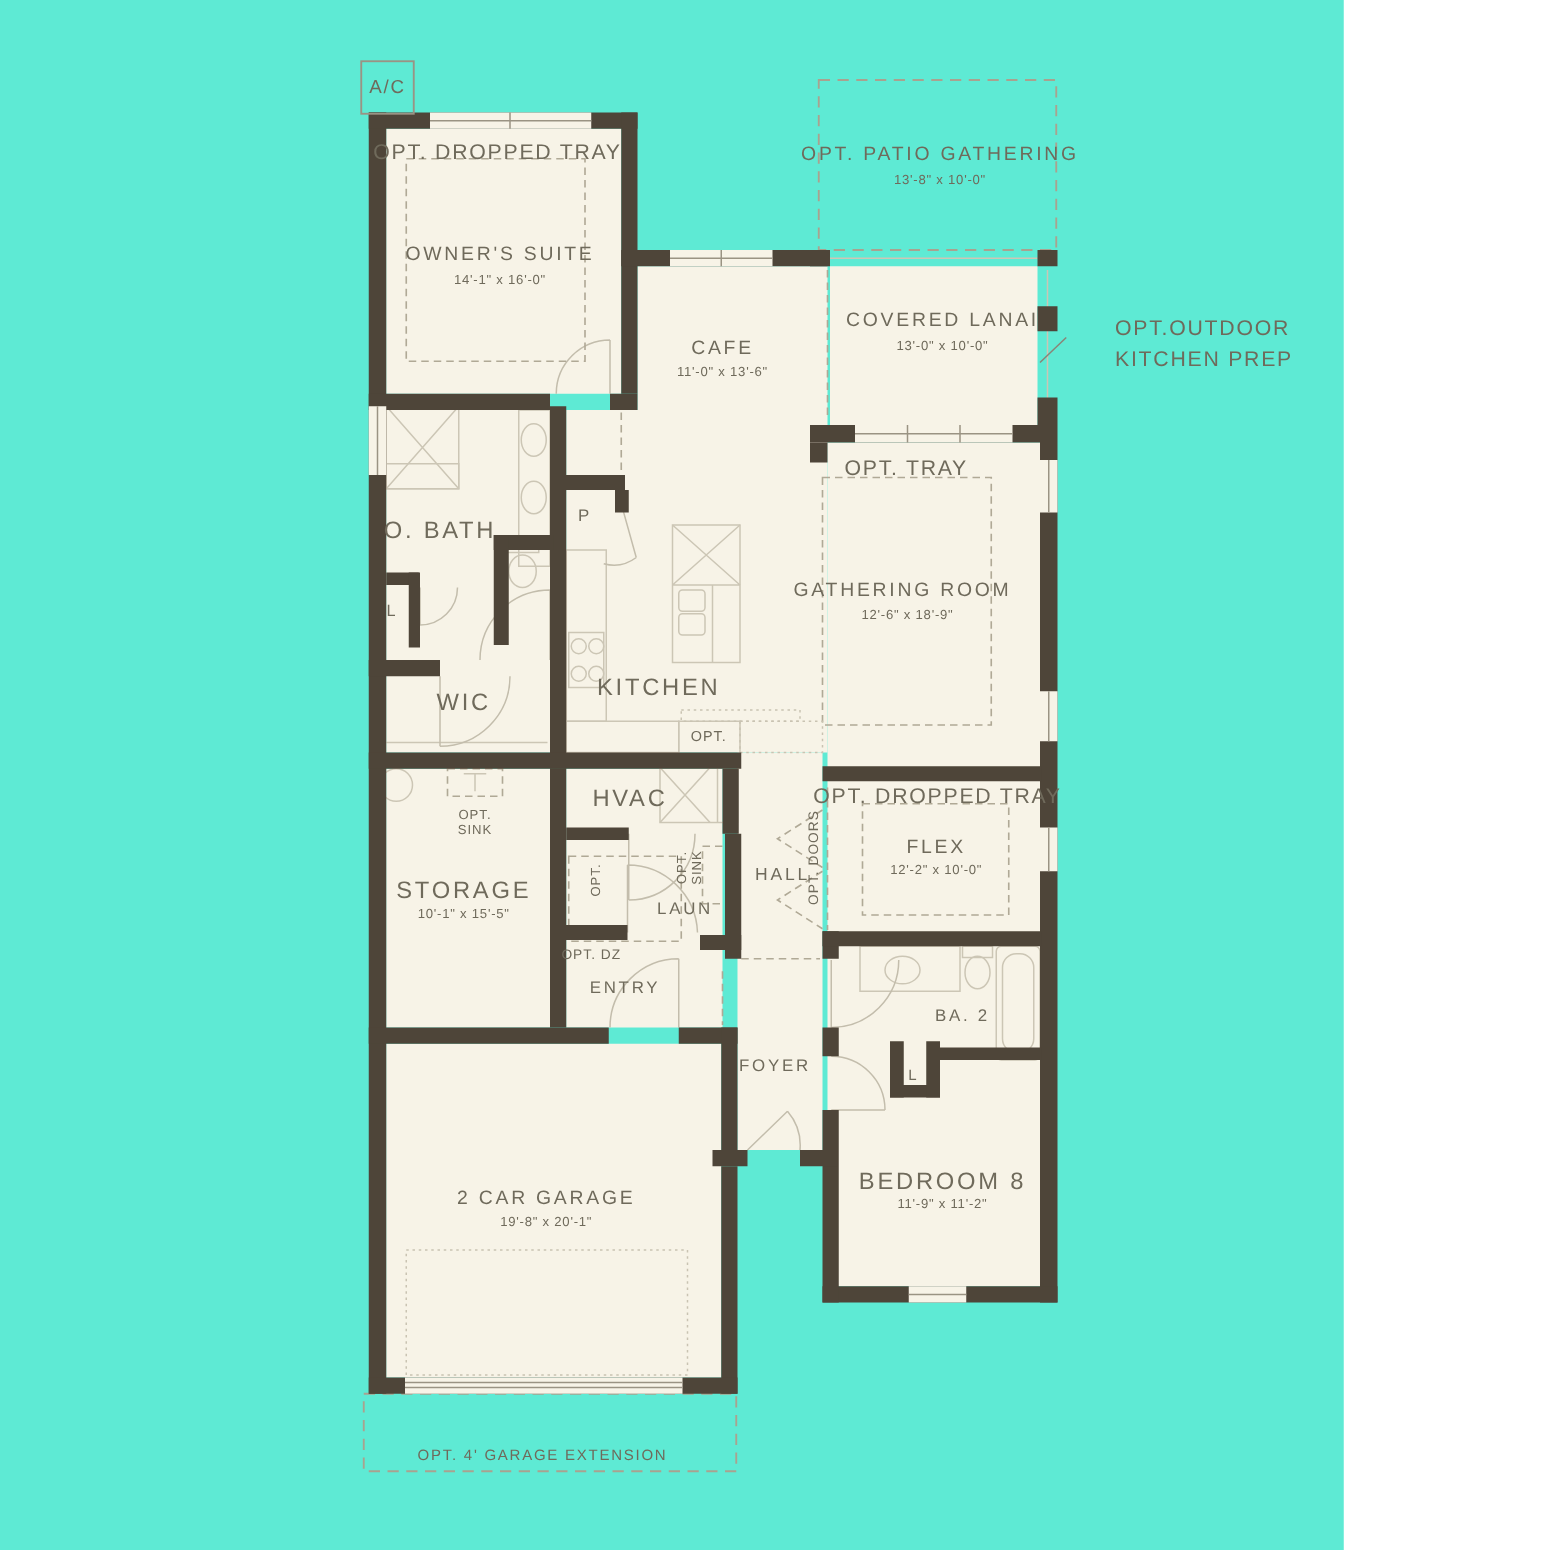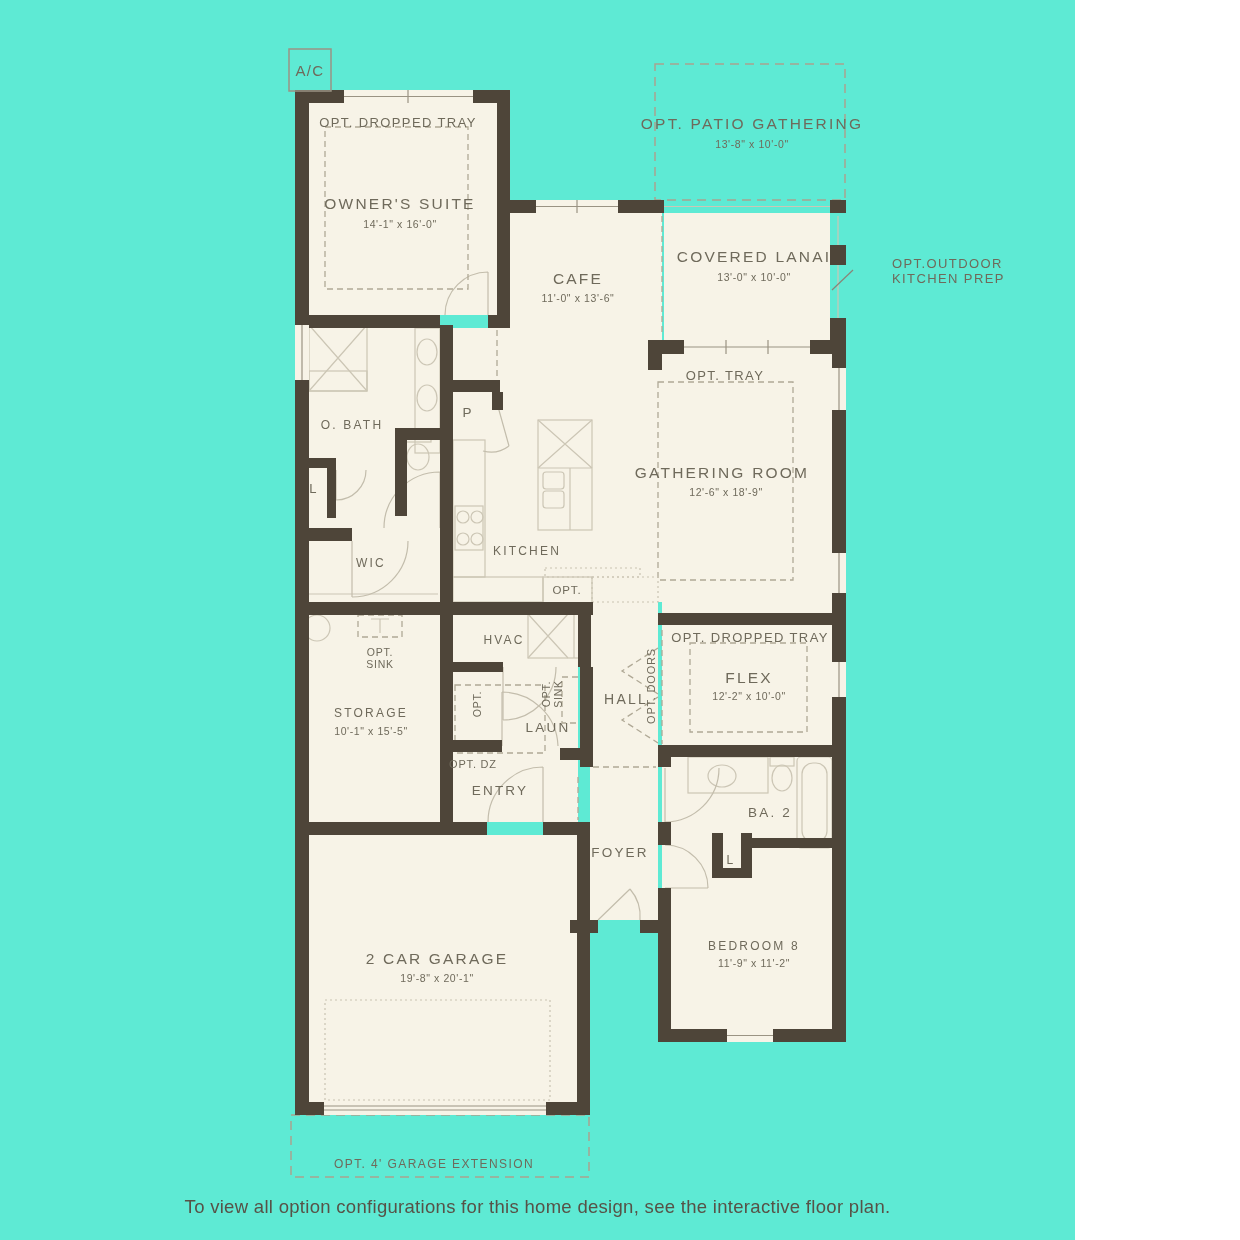--- a/index.html
+++ b/index.html
@@ -7,24 +7,24 @@
     position:relative;width:1075px;height:1240px;
     background:#5eead4;overflow:hidden;
     font-family:"Liberation Sans",sans-serif;
   }
   .plan-svg{position:absolute;left:0;top:0;}
   .lbl{
     position:absolute;transform:translate(-50%,-50%);
     color:#6f6a5b;letter-spacing:2.2px;white-space:nowrap;
     font-family:"Liberation Sans",sans-serif;text-align:center;
   }
-  .room{font-size:12px;}
+  .room{font-size:19px;}
   .big{font-size:15.5px;}
   .dim{font-size:10.5px;letter-spacing:0.6px;}
-  .sm{font-size:13px;letter-spacing:1.4px;}
+  .sm{font-size:17px;letter-spacing:1.4px;}
   .xs{font-size:10.5px;letter-spacing:0.8px;}
   .vert{transform:translate(-50%,-50%) rotate(-90deg);}
   .left{transform:translate(0,-50%);text-align:right;margin-left:36px;}
   .footer{
     position:absolute;left:0;right:0;top:1196px;text-align:center;
     color:#575247;font-size:18.5px;letter-spacing:0.3px;
   }
 </style>
 </head>
 <body>
@@ -216,21 +216,21 @@
 <div class="lbl big" style="left:400px;top:204px">OWNER'S SUITE</div>
 <div class="lbl dim" style="left:400px;top:224px">14'-1" x 16'-0"</div>
 
 <div class="lbl big" style="left:752px;top:124px">OPT. PATIO GATHERING</div>
 <div class="lbl dim" style="left:752px;top:144px">13'-8" x 10'-0"</div>
 
 <div class="lbl big" style="left:754px;top:257px">COVERED LANAI</div>
 <div class="lbl dim" style="left:754px;top:277px">13'-0" x 10'-0"</div>
 
 <div class="lbl sm left" style="left:856px;top:263px">OPT.OUTDOOR</div>
-<div class="lbl sm left" style="left:856px;top:278px">KITCHEN PREP</div>
+<div class="lbl sm left" style="left:856px;top:288px">KITCHEN PREP</div>
 
 <div class="lbl big" style="left:578px;top:279px">CAFE</div>
 <div class="lbl dim" style="left:578px;top:298px">11'-0" x 13'-6"</div>
 
 <div class="lbl sm" style="left:725px;top:375px">OPT. TRAY</div>
 <div class="lbl big" style="left:722px;top:473px">GATHERING ROOM</div>
 <div class="lbl dim" style="left:726px;top:492px">12'-6" x 18'-9"</div>
 
 <div class="lbl room" style="left:352px;top:425px">O. BATH</div>
 <div class="lbl room" style="left:314px;top:488px;font-size:13px">L</div>
@@ -266,15 +266,14 @@
 <div class="lbl room" style="left:770px;top:812px;font-size:13.5px">BA. 2</div>
 <div class="lbl room" style="left:731px;top:860px;font-size:12px">L</div>
 
 <div class="lbl room" style="left:754px;top:946px">BEDROOM 8</div>
 <div class="lbl dim" style="left:754px;top:963px">11'-9" x 11'-2"</div>
 
 <div class="lbl big" style="left:437px;top:959px">2 CAR GARAGE</div>
 <div class="lbl dim" style="left:437px;top:978px">19'-8" x 20'-1"</div>
 <div class="lbl sm" style="left:434px;top:1164px;font-size:12px">OPT. 4' GARAGE EXTENSION</div>
 
-<div class="footer">To view all option configurations for this home design, see the interactive floor plan.</div>
 
 </div>
 
 </body></html>

